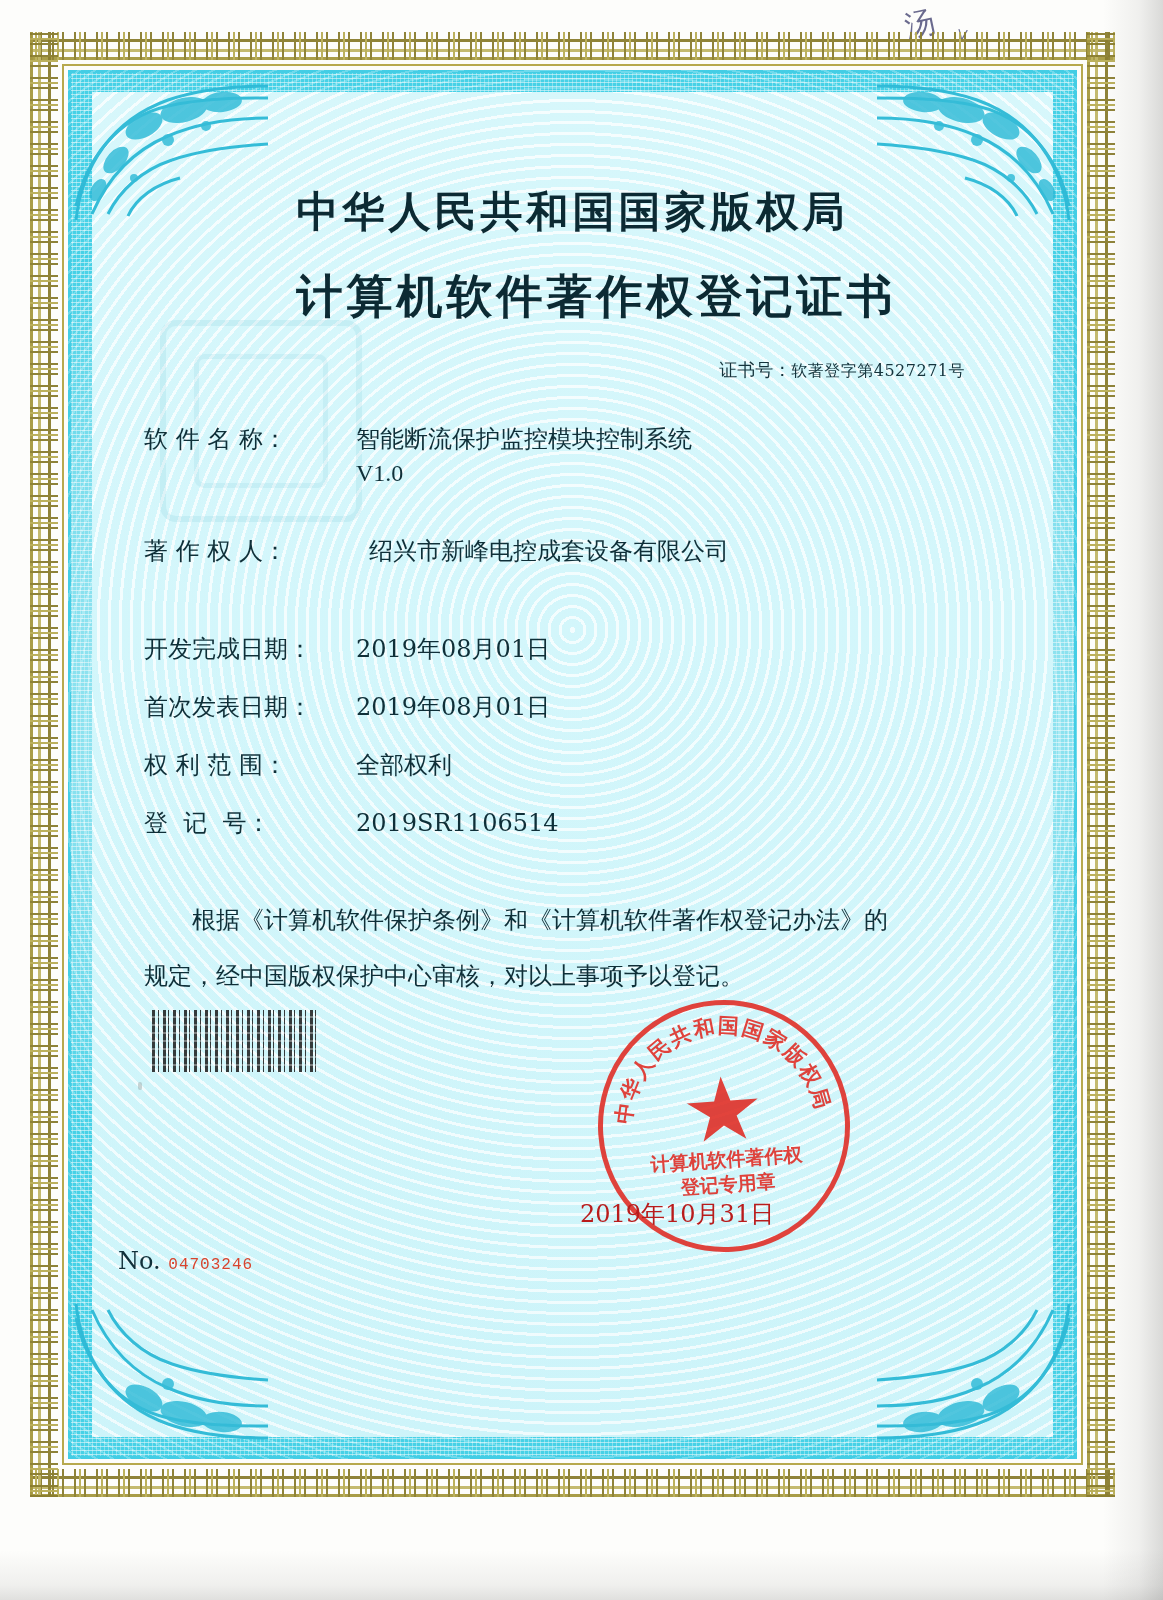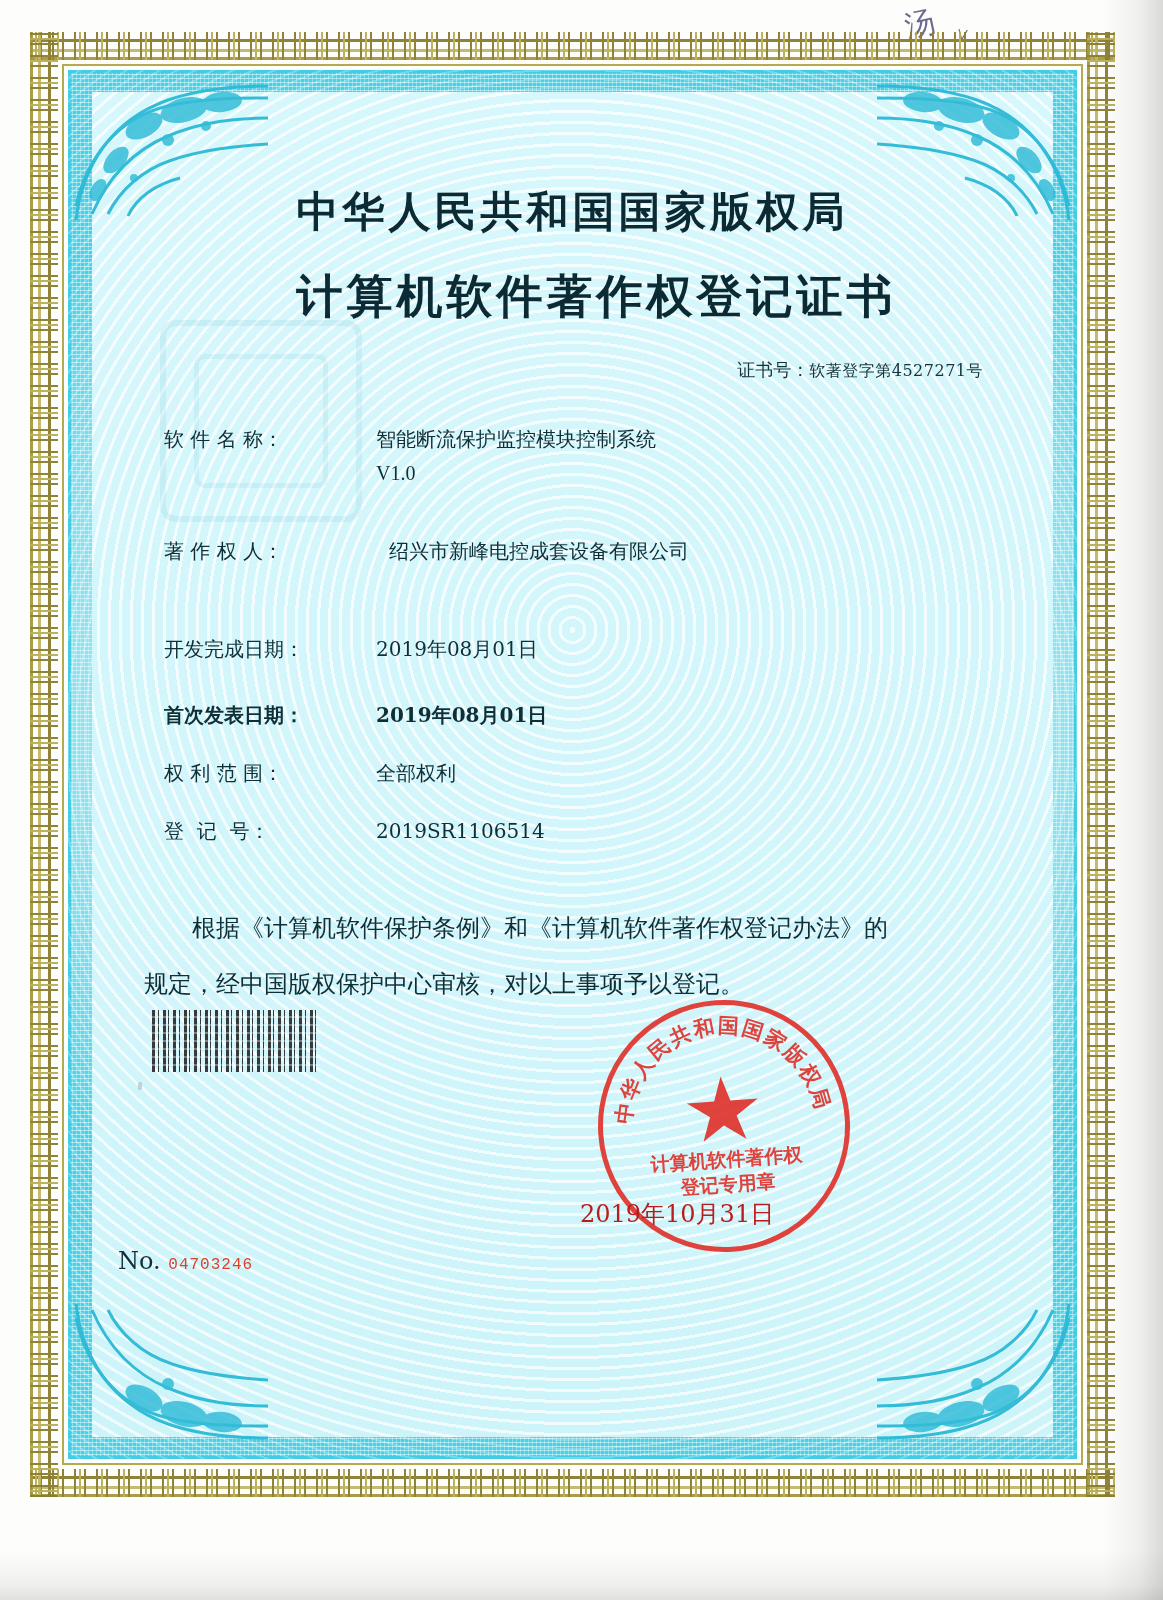--- a/index.html
+++ b/index.html
@@ -156,48 +156,48 @@
     font-size:46px;
     font-weight:700;
     letter-spacing:4px;
     color:#0c2a33;
     margin-top:26px;
     padding-left:48px;
   }
   .certno{
     text-align:right;
     margin-top:30px;
-    padding-right:70px;
+    padding-right:88px;
     font-size:18px;
     color:#14333c;
     font-family:"DejaVu Serif","Liberation Serif",serif;
   }
   .certno .num{font-size:16px;letter-spacing:.5px;}
 
   .field{
     display:flex;
     margin-top:24px;
-    padding-left:72px;
-    font-size:20px;
+    padding-left:52px;
+    font-size:24px;
     color:#0f2f38;
     font-family:"DejaVu Serif","Liberation Serif",serif;
     line-height:34px;
   }
   .field .label{
     width:212px;
     flex:0 0 212px;
     white-space:pre;
   }
   .field .value{flex:1;}
   .field .value .line2{display:block;font-family:"Liberation Serif",serif;}
 
   #field-software{margin-top:40px;}
   #field-owner{margin-top:44px;gap:13px;}
   #field-devdate{margin-top:64px;}
-  #field-pubdate{margin-top:32px;font-weight:bold;}
+  #field-pubdate{margin-top:24px;}
   #field-acquire{margin-top:24px;}
   #field-scope{margin-top:24px;}
   #field-regno{margin-top:24px;}
 
   .statement{
     margin-top:52px;
     padding:0 46px 0 52px;
     font-size:24px;
     line-height:56px;
     color:#0f2f38;

